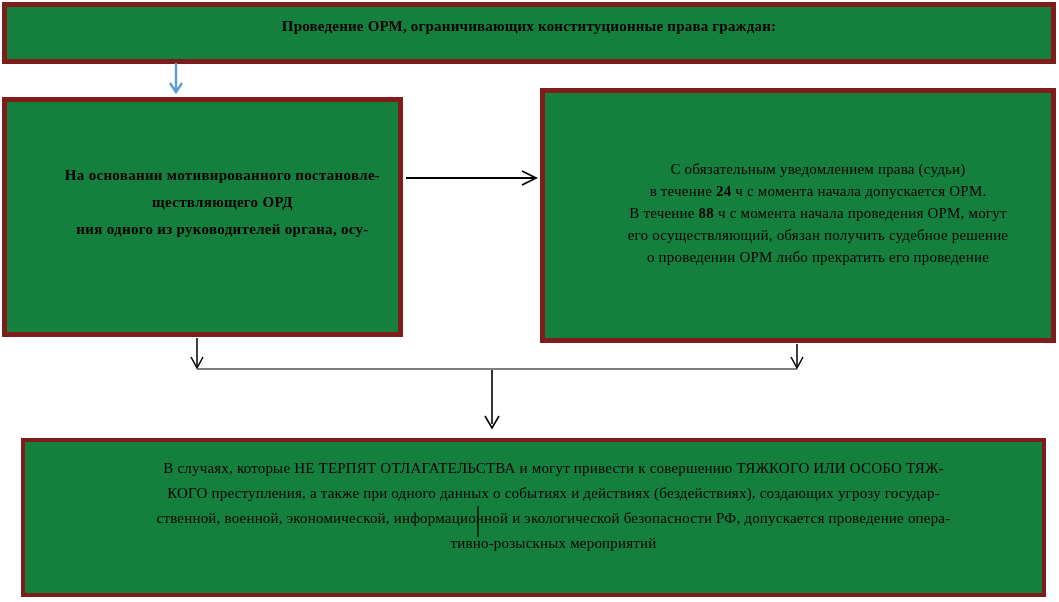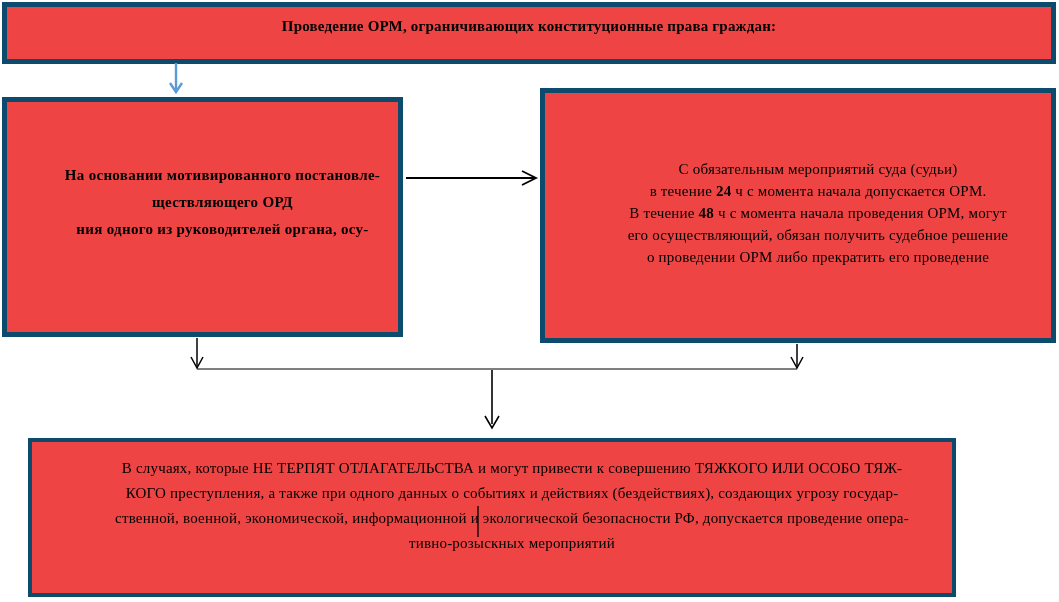--- a/index.html
+++ b/index.html
@@ -7,28 +7,28 @@
     position: relative;
     width: 1059px;
     height: 602px;
     background: #ffffff;
     font-family: "Liberation Serif", "DejaVu Serif", serif;
     color: #000000;
     overflow: hidden;
   }
   .box {
     position: absolute;
-    background: #ef4444;
+    background: #15803d;
     box-sizing: border-box;
-    border: 5px solid #0c4a6e;
+    border: 5px solid #7f1d1d;
   }
   .top-box    { left: 2px;   top: 2px;   width: 1054px; height: 62px;  }
   .left-box   { left: 2px;   top: 97px;  width: 401px;  height: 240px; }
   .right-box  { left: 540px; top: 88px;  width: 516px;  height: 255px; }
-  .bottom-box { left: 28px;  top: 438px; width: 928px; height: 159px; border-width: 4px; }
+  .bottom-box { left: 21px;  top: 438px; width: 1025px; height: 159px; border-width: 4px; }
 
   .title {
     padding-top: 11px;
     text-align: center;
     font-weight: bold;
     font-size: 15px;
     letter-spacing: 0.2px;
   }
   .left-text {
     padding-top: 60px;
@@ -73,23 +73,23 @@
   <div class="box left-box">
     <div class="left-text">
       <div class="line">На основании мотивированного постановле-</div>
       <div class="line">ществляющего ОРД</div>
       <div class="line">ния одного из руководителей органа, осу-</div>
     </div>
   </div>
 
   <div class="box right-box">
     <div class="right-text">
-      <div class="line">С обязательным мероприятий суда (судьи)</div>
+      <div class="line">С обязательным уведомлением права (судьи)</div>
       <div class="line"><span>в течение </span><b>24</b><span> ч с момента начала допускается ОРМ.</span></div>
-      <div class="line"><span>В течение </span><b>48</b><span> ч с момента начала проведения ОРМ, могут</span></div>
+      <div class="line"><span>В течение </span><b>88</b><span> ч с момента начала проведения ОРМ, могут</span></div>
       <div class="line">его осуществляющий, обязан получить судебное решение</div>
       <div class="line">о проведении ОРМ либо прекратить его проведение</div>
     </div>
   </div>
 
   <div class="box bottom-box">
     <div class="bottom-text">
       <div class="line">В случаях, которые НЕ ТЕРПЯТ ОТЛАГАТЕЛЬСТВА и могут привести к совершению ТЯЖКОГО ИЛИ ОСОБО ТЯЖ-</div>
       <div class="line">КОГО преступления, а также при одного данных о событиях и действиях (бездействиях), создающих угрозу государ-</div>
       <div class="line">ственной, военной, экономической, информационной и экологической безопасности РФ, допускается проведение опера-</div>

